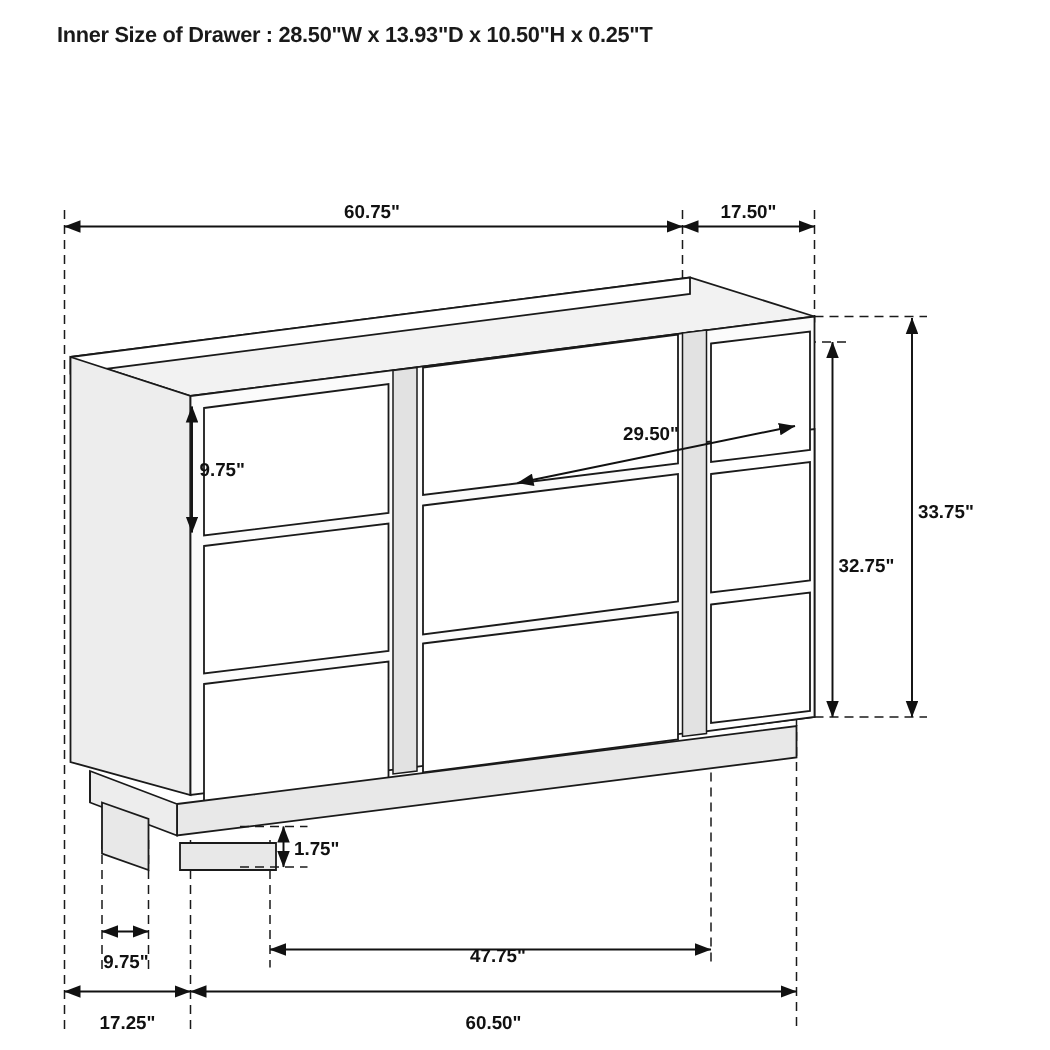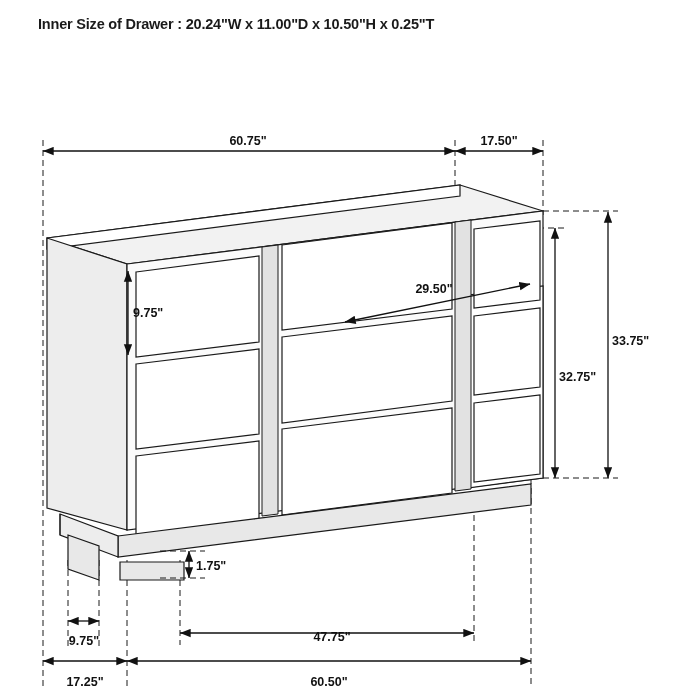--- a/index.html
+++ b/index.html
@@ -83,21 +83,21 @@
     fill: #e8e8e8;
     stroke: #1a1a1a;
     stroke-width: 1.2;
   }
 </style>
 </head>
 <body>
 
 <div id="page">
 
-  <div id="title">Inner Size of Drawer : 20.24"W x 11.00"D x 10.50"H x 0.25"T</div>
+  <div id="title">Inner Size of Drawer : 28.50"W x 13.93"D x 10.50"H x 0.25"T</div>
 
   <svg id="diagram" viewBox="0 0 700 700">
     <defs>
       <marker id="arrEnd" markerWidth="9" markerHeight="9" refX="8.2" refY="3.2" orient="auto" markerUnits="strokeWidth">
         <path d="M0,0 L8.4,3.2 L0,6.4 z" fill="#111111"></path>
       </marker>
       <marker id="arrStart" markerWidth="9" markerHeight="9" refX="0.2" refY="3.2" orient="auto" markerUnits="strokeWidth">
         <path d="M8.4,0 L0,3.2 L8.4,6.4 z" fill="#111111"></path>
       </marker>
     </defs>

